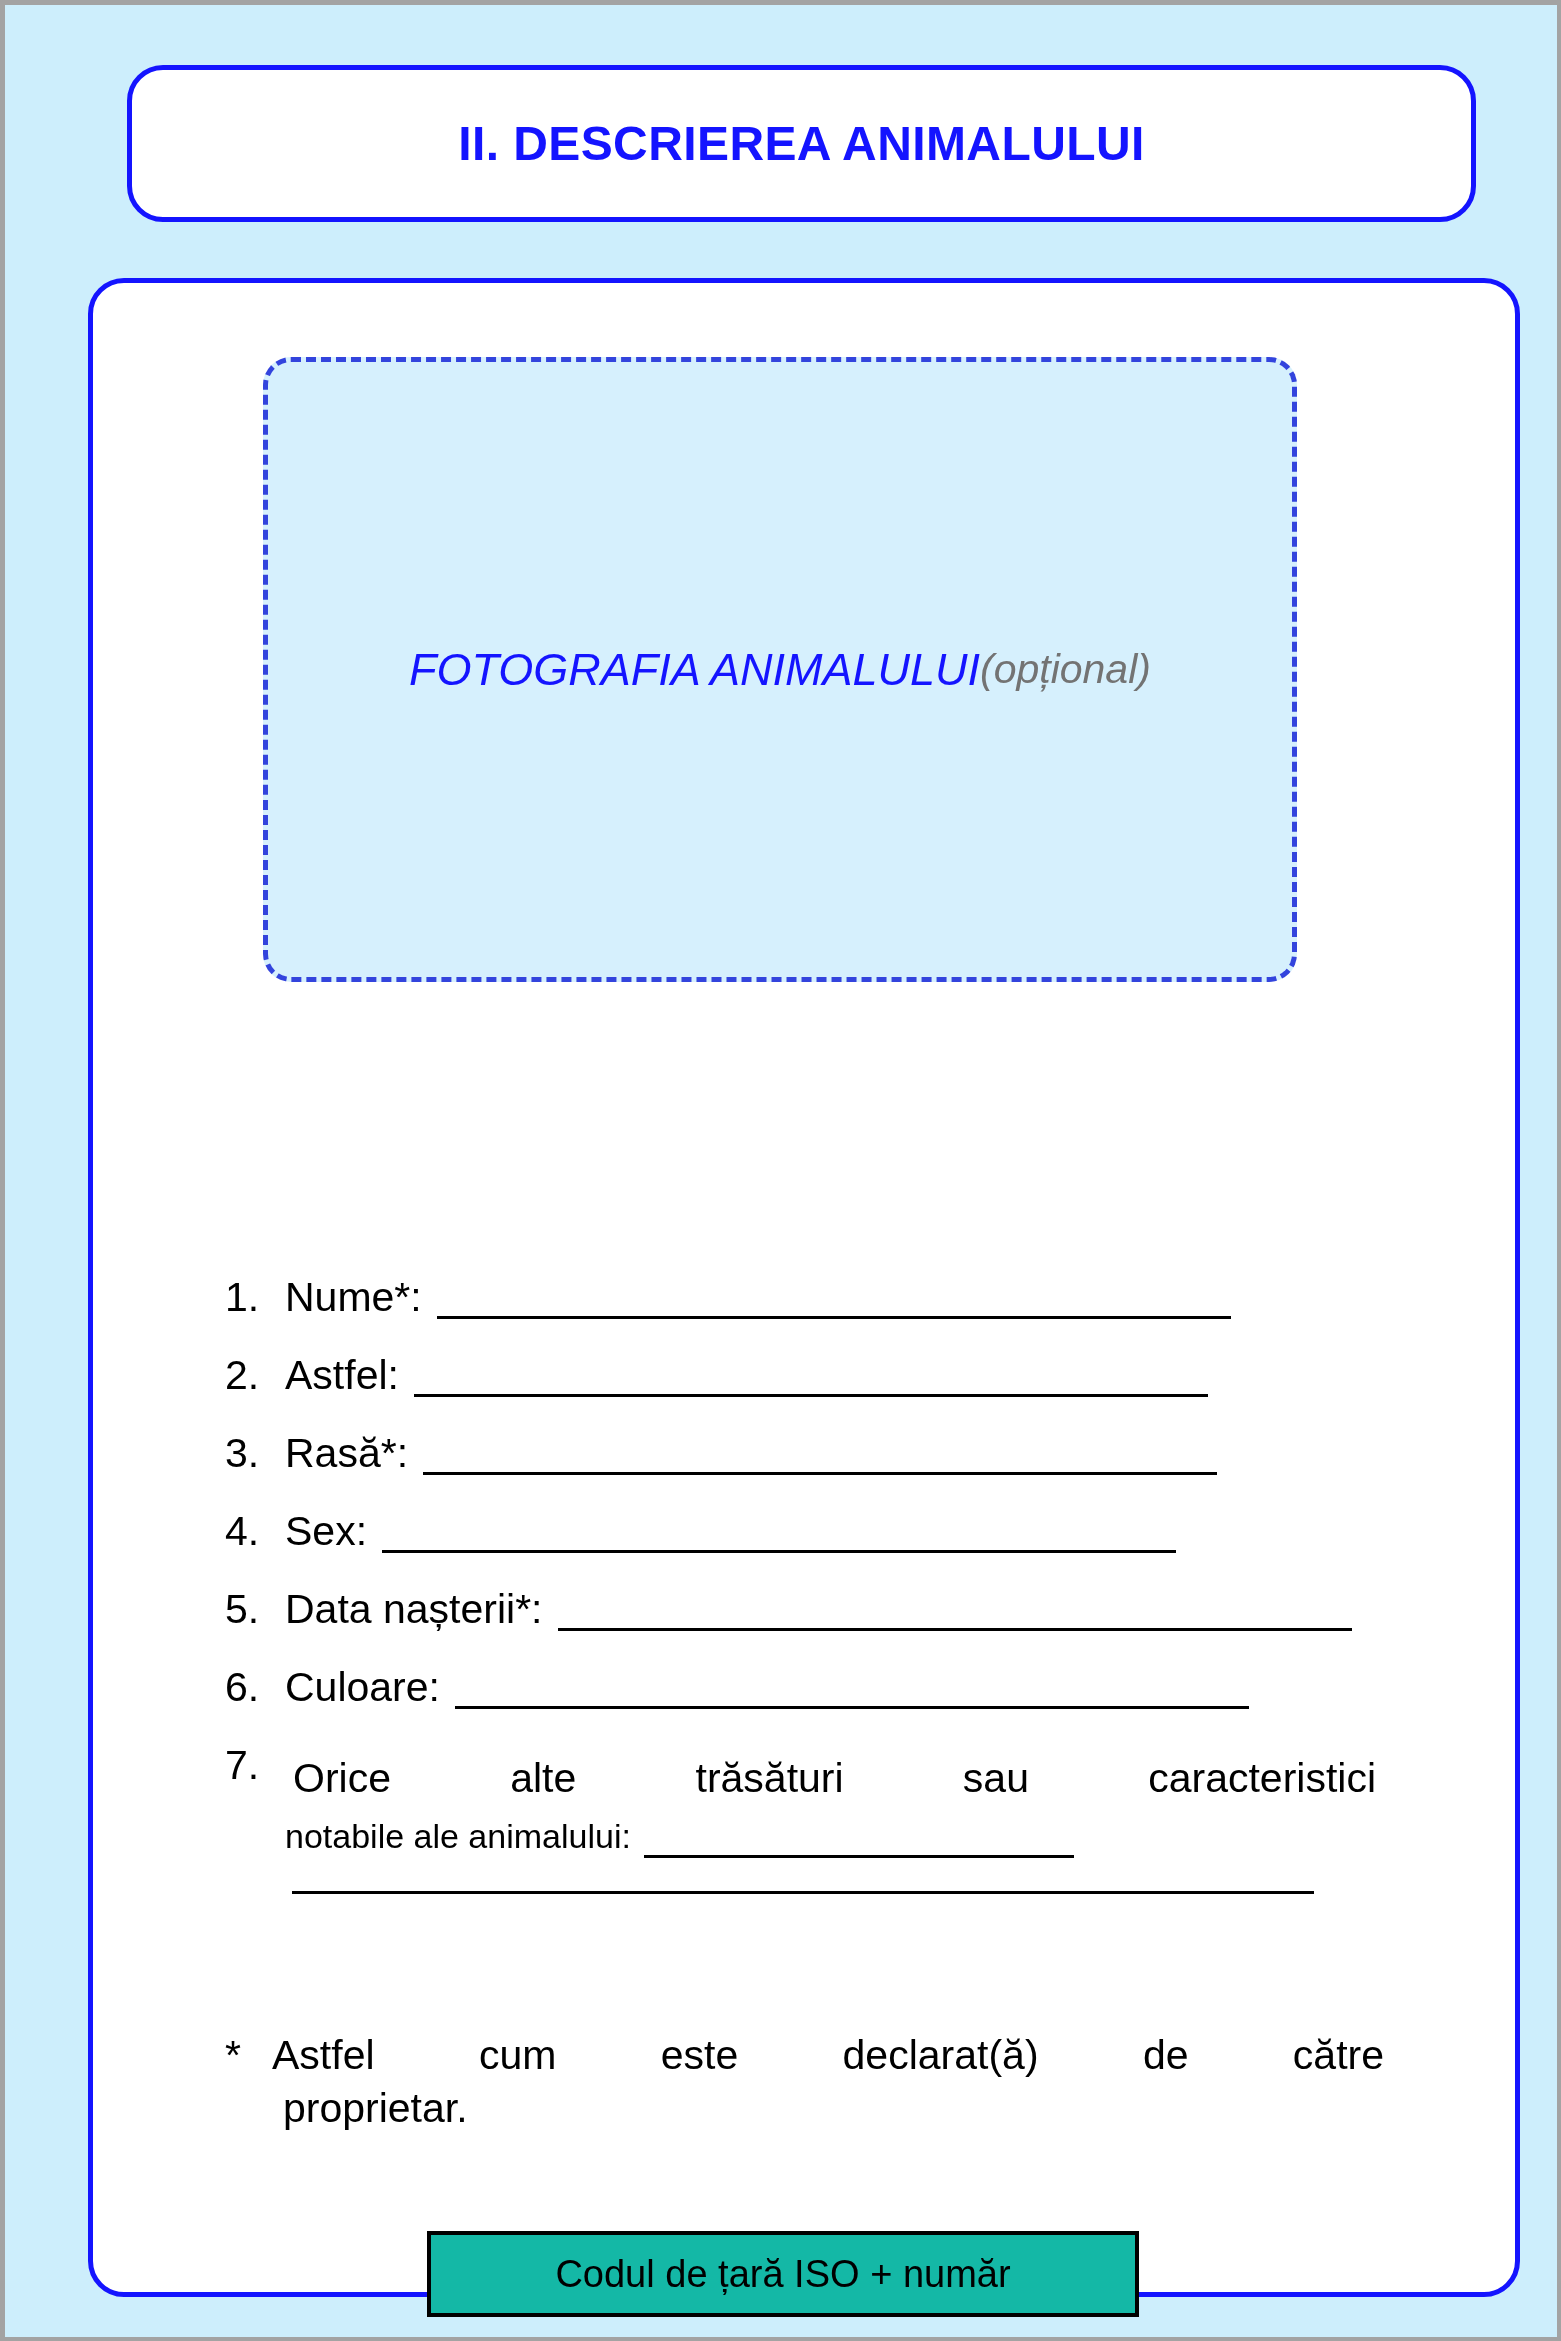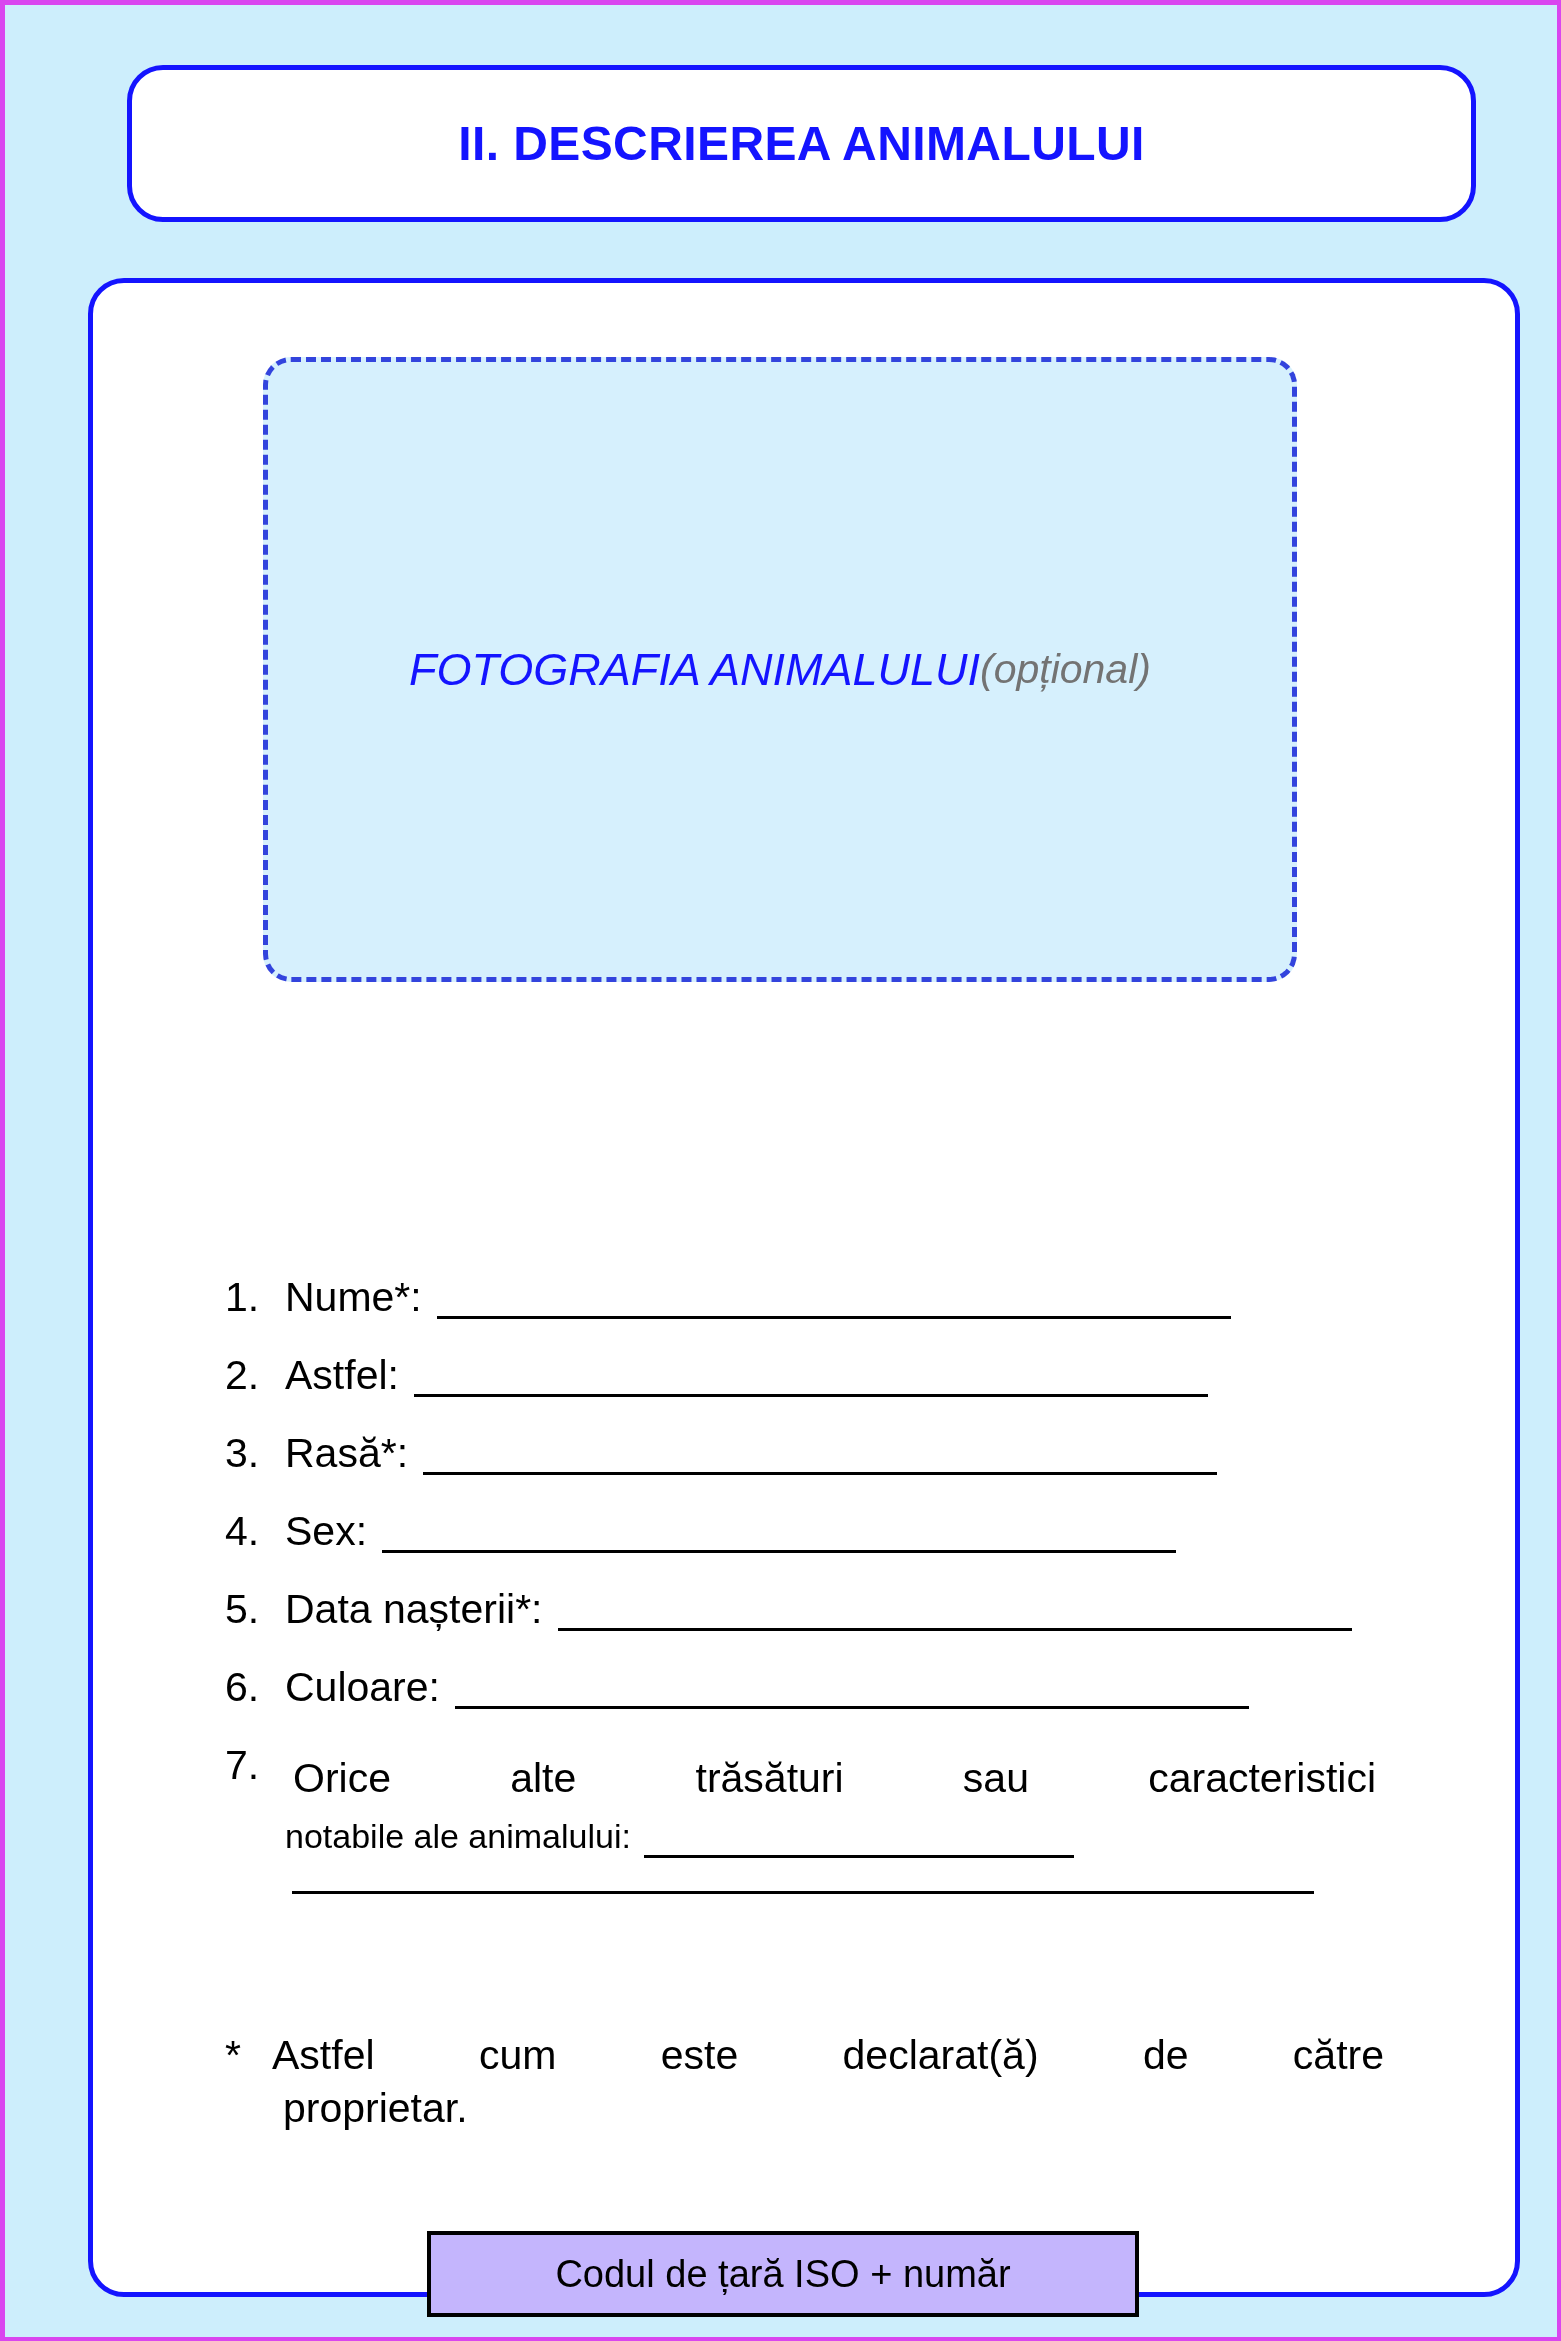--- a/index.html
+++ b/index.html
@@ -14,21 +14,21 @@
     -webkit-font-smoothing: antialiased;
   }
 
   
   .page {
     position: relative;
     box-sizing: border-box;
     width: 1562px;
     height: 2342px;
     background: #cdeefc;
-    border: 5px solid #d946ef;
+    border: 5px solid #a3a3a3;
     padding: 4px;
     overflow: hidden;
   }
 
   
   .title-pill {
     position: absolute;
     left: 122px;
     top: 60px;
     width: 1349px;
@@ -197,21 +197,21 @@
   }
 
   
   .iso-box {
     position: absolute;
     left: 422px;
     top: 2226px;
     width: 712px;
     height: 86px;
     box-sizing: border-box;
-    background: #c4b5fd;
+    background: #14b8a6;
     border: 4.1px solid #000000;
     display: flex;
     align-items: center;
     justify-content: center;
     z-index: 5;
   }
   .iso-text {
     font-size: 38px;
     color: #000000;
     white-space: nowrap;

